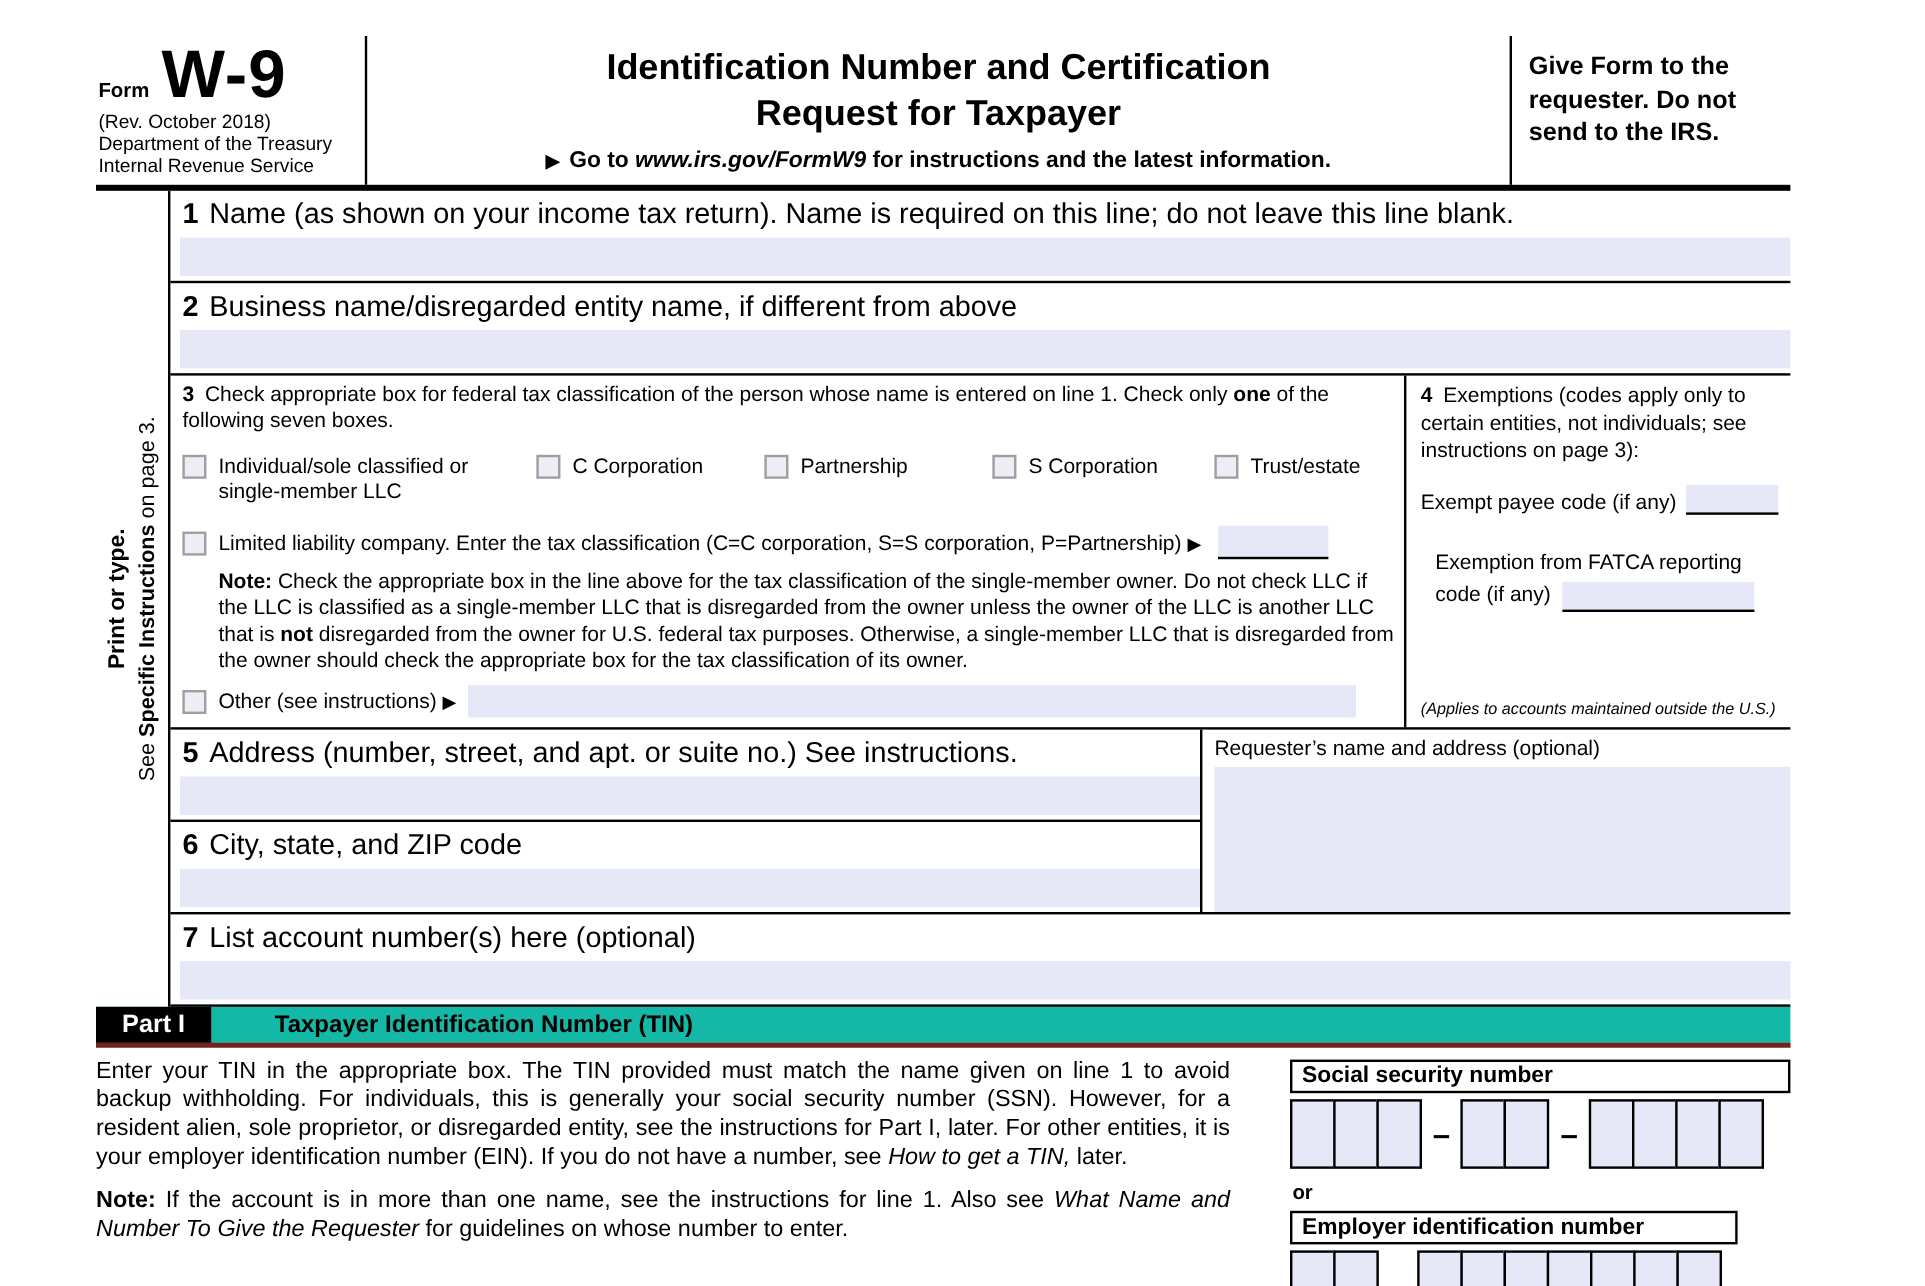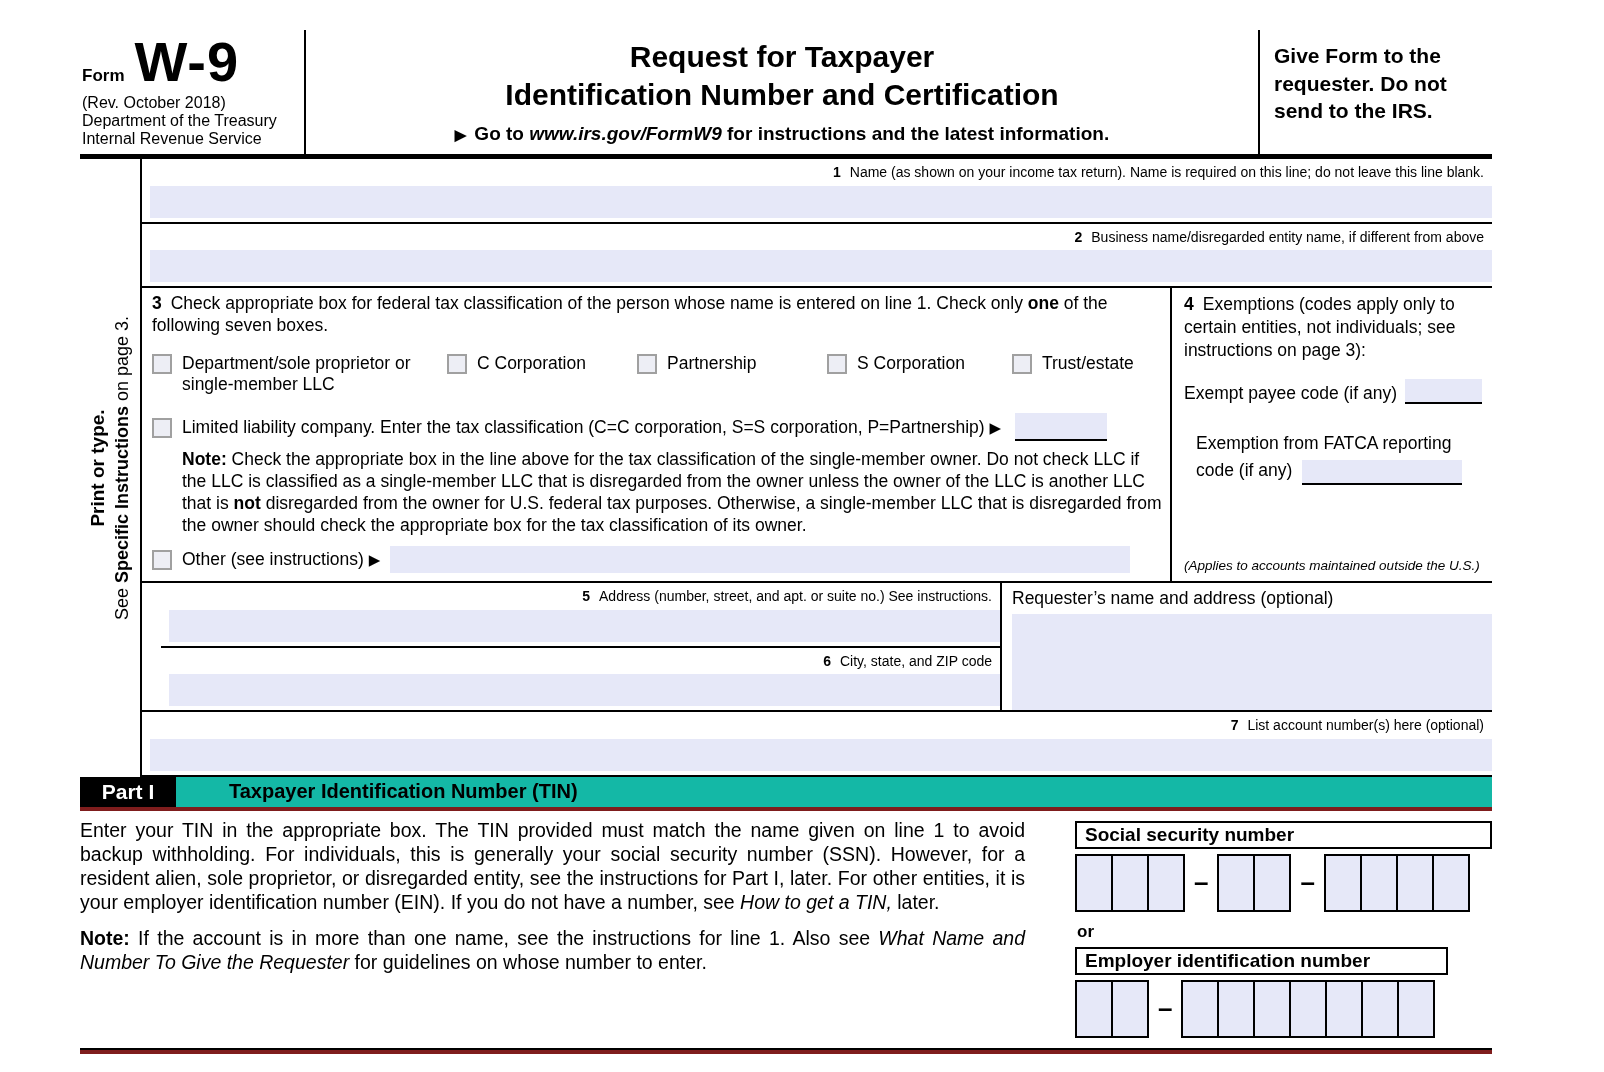--- a/index.html
+++ b/index.html
@@ -30,21 +30,21 @@
   .gutter { width:60px; position:relative; }
   .rot { position:absolute; left:50%; top:50%; width:580px;
          transform:translate(-50%,-50%) rotate(-90deg); text-align:center; }
   .rot-line1 { font-size:19px; font-weight:bold; }
   .rot-line2 { font-size:18px; margin-top:3px; }
   .b { font-weight:bold; }
   .i { font-style:italic; }
 
   .rows { flex:1; border-left:2px solid #000; }
   .row { border-bottom:2px solid #000; }
-  .lbl { font-size:14px; padding:5px 8px 2px 10px; line-height:1.25;text-align:right; }
+  .lbl { font-size:24px; padding:5px 8px 2px 10px; line-height:1.25; }
   .num { font-weight:bold; margin-right:9px; }
   .input { background:var(--field_fill,#e6e8f8); height:32px; margin:2px 0 4px 8px; }
 
   
   .row-34 { display:flex; }
   .col3 { flex:1; padding:5px 8px 8px 10px; }
   .col4 { width:322px; border-left:2px solid #000; padding:5px 10px 6px 12px;
           display:flex; flex-direction:column; font-size:17.5px; }
   .cb-row { display:flex; margin-top:16px; }
   .cb-item { display:flex; gap:10px; align-items:flex-start; }
@@ -67,21 +67,21 @@
 
   .lbl4 { line-height:1.3; }
   .exempt-row { display:flex; align-items:flex-end; margin-top:18px; }
   .mini-input { background:var(--field_fill,#e6e8f8); border-bottom:2px solid #000; height:25px; }
   .exempt-input { flex:1; margin-left:8px; }
   .fatca-row { margin-top:26px; line-height:1.55;margin-left:12px; }
   .fatca-input { display:inline-block; width:160px; margin-left:10px; vertical-align:bottom; }
   .applies-note { margin-top:auto; font-size:13.5px; font-style:italic; padding-bottom:2px; }
 
   
-  .row-56 { display:flex;padding-left:19px; }
+  .row-56 { display:flex; }
   .col56 { flex:1; display:flex; flex-direction:column; }
   .sub-row1 { border-bottom:2px solid #000; }
   .col-req { width:492px; border-left:2px solid #000; padding:5px 0 0 10px;
              display:flex; flex-direction:column; }
   .req-lbl { font-size:17.5px; padding-right:8px; }
   .req-input { flex:1; background:var(--field_fill,#e6e8f8); margin:5px 0 0 0; }
 
   
   .part-bar { display:flex; align-items:stretch; border-bottom:4px solid #7f1d1d; background:#14b8a6; }
   .part-bar.topline { border-top:2px solid #000; }
@@ -112,22 +112,22 @@
     <div class="header">
       <div class="h-left">
         <div>
           <span class="form-word">Form</span><span class="form-number">W-9</span>
         </div>
         <div class="rev">(Rev. October 2018)</div>
         <div class="dept">Department of the Treasury</div>
         <div class="dept">Internal Revenue Service</div>
       </div>
       <div class="h-center">
+        <div class="title-line">Identification Number and Certification</div>
         <div class="title-line">Request for Taxpayer</div>
-        <div class="title-line">Identification Number and Certification</div>
         <div class="goto-line"><span class="arrow">▶</span><span>Go to </span><span class="url">www.irs.gov/FormW9</span><span> for instructions and the latest information.</span></div>
       </div>
       <div class="h-right">Give Form to the requester. Do not send to the IRS.</div>
     </div>
 
     <div class="fields">
       <div class="gutter">
         <div class="rot">
           <div class="rot-line1">Print or type.</div>
           <div class="rot-line2"><span>See </span><span class="b">Specific Instructions</span><span> on page 3.</span></div>
@@ -146,21 +146,21 @@
           <div class="input"></div>
         </div>
 
         <div class="row row-34">
           <div class="col3">
             <div style="font-size:17.5px; line-height:1.25;"><span class="num">3</span><span>Check appropriate box for federal tax classification of the person whose name is entered on line 1. Check only </span><span class="b">one</span><span> of the following seven boxes.</span></div>
 
             <div class="cb-row">
               <div class="cb-item cb-item1">
                 <span class="cb"></span>
-                <span class="cb-lbl">Department/sole proprietor or single-member LLC</span>
+                <span class="cb-lbl">Individual/sole classified or single-member LLC</span>
               </div>
               <div class="cb-item cb-item2">
                 <span class="cb"></span>
                 <span class="cb-lbl">C Corporation</span>
               </div>
               <div class="cb-item cb-item4">
                 <span class="cb"></span>
                 <span class="cb-lbl">Partnership</span>
               </div>
               <div class="cb-item cb-item3">

